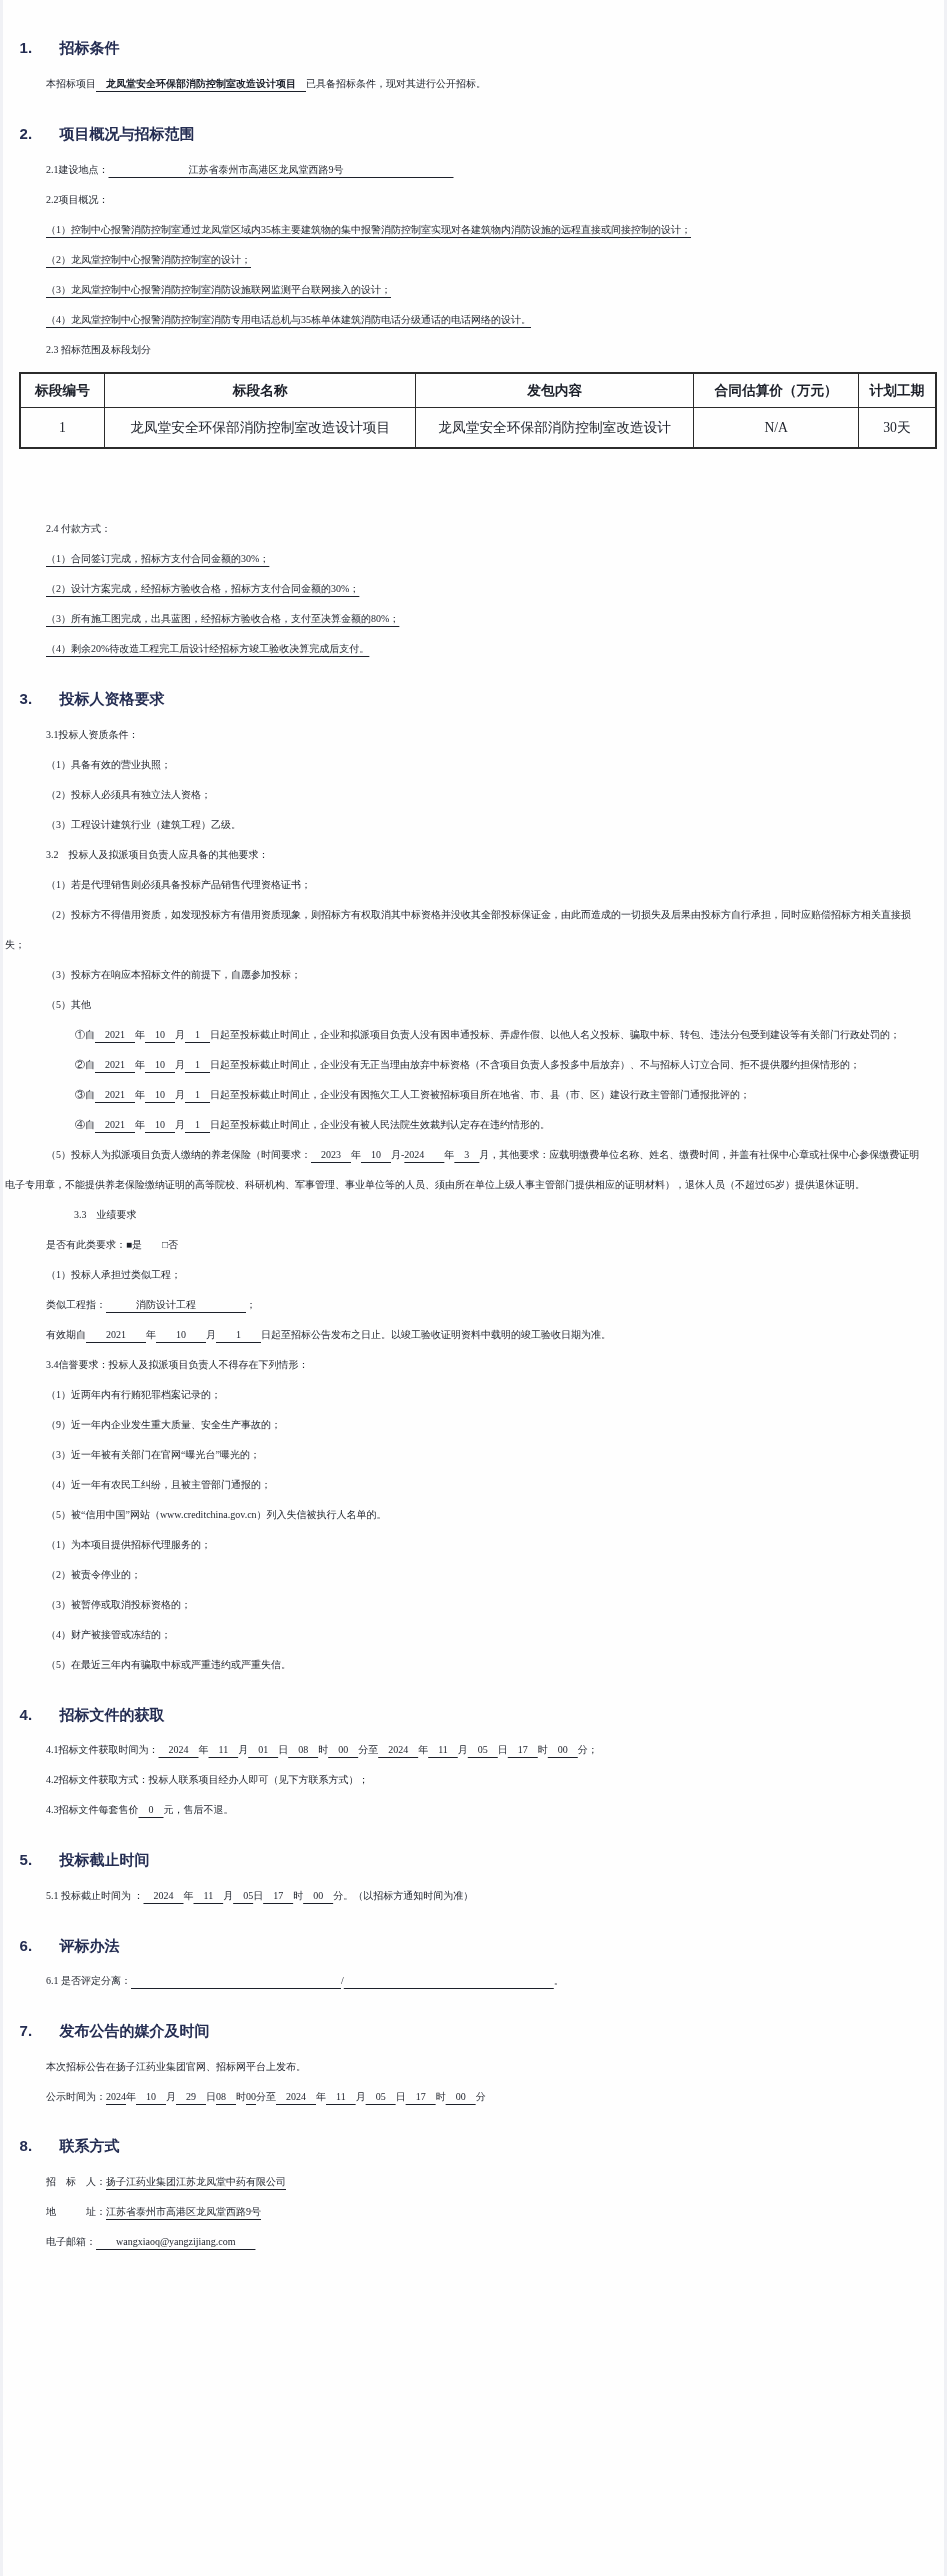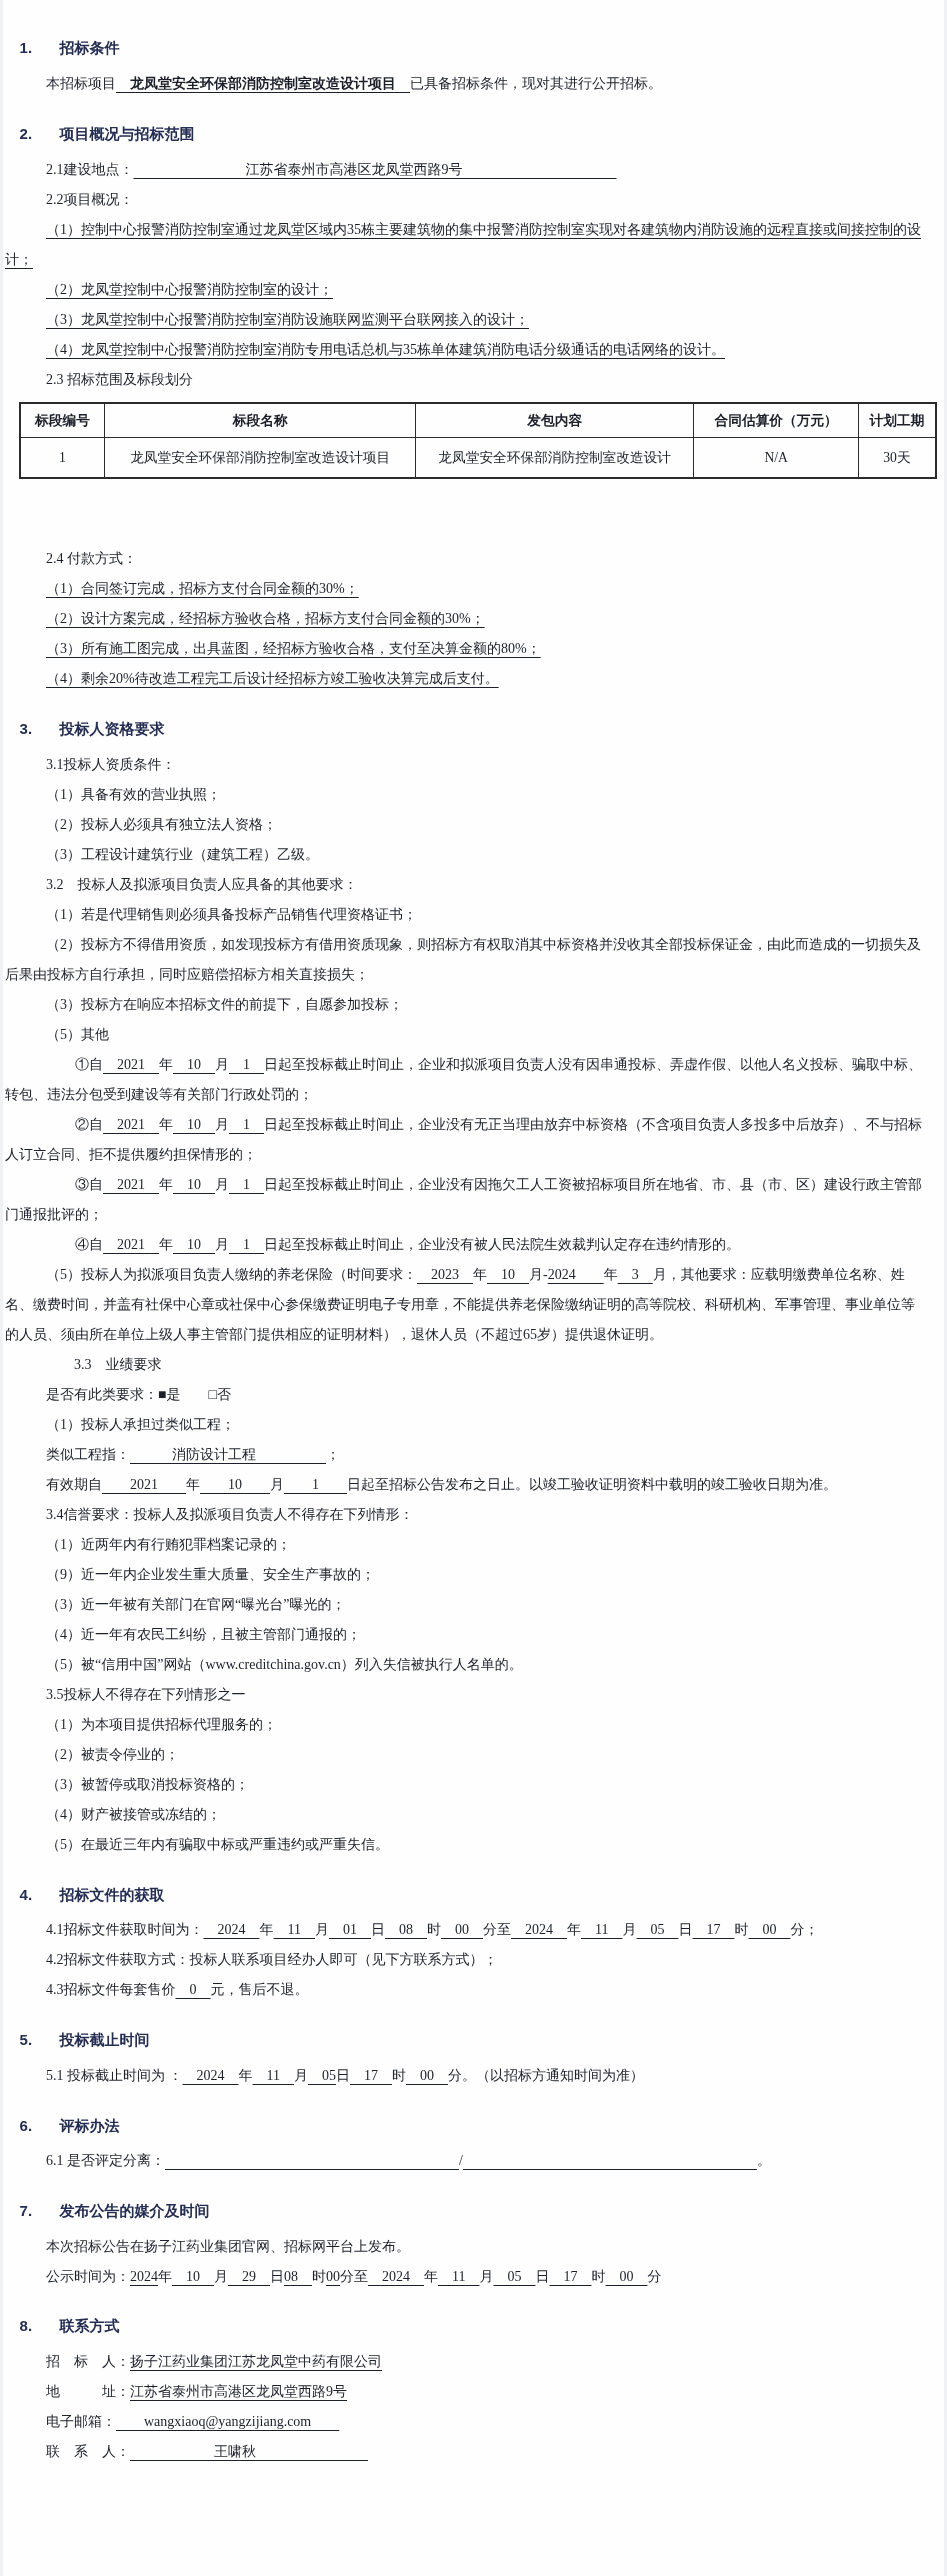--- a/index.html
+++ b/index.html
@@ -9,21 +9,21 @@
     border-left:3.9px solid #f0f1f5;border-right:3.9px solid #f0f1f5;
     font-family:"Liberation Serif","DejaVu Serif",serif;color:#1c202a;
   }
   .sec-h{
     display:flex;margin:19.6px 0 5.9px 16.6px;
     font-family:"Liberation Sans","DejaVu Sans",sans-serif;
     font-weight:bold;font-size:15px;line-height:30px;color:#242d52;
   }
   .sec-no{min-width:40px;}
   .p{
-    margin:0;font-size:14px;line-height:30px;
+    margin:0;font-size:10px;line-height:30px;
     padding:0 9.8px 0 2px;white-space:pre-wrap;word-break:break-all;
   }
   .i1{text-indent:41px;}
   .i15{text-indent:55px;padding-left:16px;}
   .i2{text-indent:70px;}
   .u{text-decoration:underline;text-underline-offset:3.9px;text-decoration-thickness:1px;}
   .b{font-weight:bold;}
   table.lots{
     border-collapse:collapse;table-layout:fixed;width:917px;
     margin:7.8px 0 65px 15.7px;font-size:13.7px;color:#1c202a;
@@ -106,21 +106,20 @@
     <p class="p i1"><span>是否有此类要求：■是　　□否</span></p>
     <p class="p i1"><span>（1）投标人承担过类似工程；</span></p>
     <p class="p i1"><span>类似工程指：</span><span class="u ">　　　消防设计工程　　　　　</span><span>；</span></p>
     <p class="p i1"><span>有效期自</span><span class="u ">　　2021　　</span><span>年</span><span class="u ">　　10　　</span><span>月</span><span class="u ">　　1　　</span><span>日起至招标公告发布之日止。以竣工验收证明资料中载明的竣工验收日期为准。</span></p>
     <p class="p i1"><span>3.4信誉要求：投标人及拟派项目负责人不得存在下列情形：</span></p>
     <p class="p i1"><span>（1）近两年内有行贿犯罪档案记录的；</span></p>
     <p class="p i1"><span>（9）近一年内企业发生重大质量、安全生产事故的；</span></p>
     <p class="p i1"><span>（3）近一年被有关部门在官网“曝光台”曝光的；</span></p>
     <p class="p i1"><span>（4）近一年有农民工纠纷，且被主管部门通报的；</span></p>
     <p class="p i1"><span>（5）被“信用中国”网站（www.creditchina.gov.cn）列入失信被执行人名单的。</span></p>
-    <p class="p i1"><span>3.5投标人不得存在下列情形之一</span></p>
     <p class="p i1"><span>（1）为本项目提供招标代理服务的；</span></p>
     <p class="p i1"><span>（2）被责令停业的；</span></p>
     <p class="p i1"><span>（3）被暂停或取消投标资格的；</span></p>
     <p class="p i1"><span>（4）财产被接管或冻结的；</span></p>
     <p class="p i1"><span>（5）在最近三年内有骗取中标或严重违约或严重失信。</span></p>
     <div class="sec-h">
       <span class="sec-no">4.</span>
       <span class="sec-t">招标文件的获取</span>
     </div>
     <p class="p i1"><span>4.1招标文件获取时间为：</span><span class="u ">　2024　</span><span>年</span><span class="u ">　11　</span><span>月</span><span class="u ">　01　</span><span>日</span><span class="u ">　08　</span><span>时</span><span class="u ">　00　</span><span>分至</span><span class="u ">　2024　</span><span>年</span><span class="u ">　11　</span><span>月</span><span class="u ">　05　</span><span>日</span><span class="u ">　17　</span><span>时</span><span class="u ">　00　</span><span>分；</span></p>
@@ -142,15 +141,14 @@
     </div>
     <p class="p i1"><span>本次招标公告在扬子江药业集团官网、招标网平台上发布。</span></p>
     <p class="p i1"><span>公示时间为：</span><span class="u ">2024</span><span>年</span><span class="u ">　10　</span><span>月</span><span class="u ">　29　</span><span>日</span><span class="u ">08　</span><span>时</span><span class="u ">00</span><span>分至</span><span class="u ">　2024　</span><span>年</span><span class="u ">　11　</span><span>月</span><span class="u ">　05　</span><span>日</span><span class="u ">　17　</span><span>时</span><span class="u ">　00　</span><span>分</span></p>
     <div class="sec-h">
       <span class="sec-no">8.</span>
       <span class="sec-t">联系方式</span>
     </div>
     <p class="p i1"><span>招　标　人：</span><span class="u ">扬子江药业集团江苏龙凤堂中药有限公司</span></p>
     <p class="p i1"><span>地　　　址：</span><span class="u ">江苏省泰州市高港区龙凤堂西路9号</span></p>
     <p class="p i1"><span>电子邮箱：</span><span class="u ">　　wangxiaoq@yangzijiang.com　　</span></p>
-    <p class="p i1"><span>联　系　人：</span><span class="u ">　　　　　　王啸秋　　　　　　　　</span></p>
   </div>
 
 
 </body></html>

